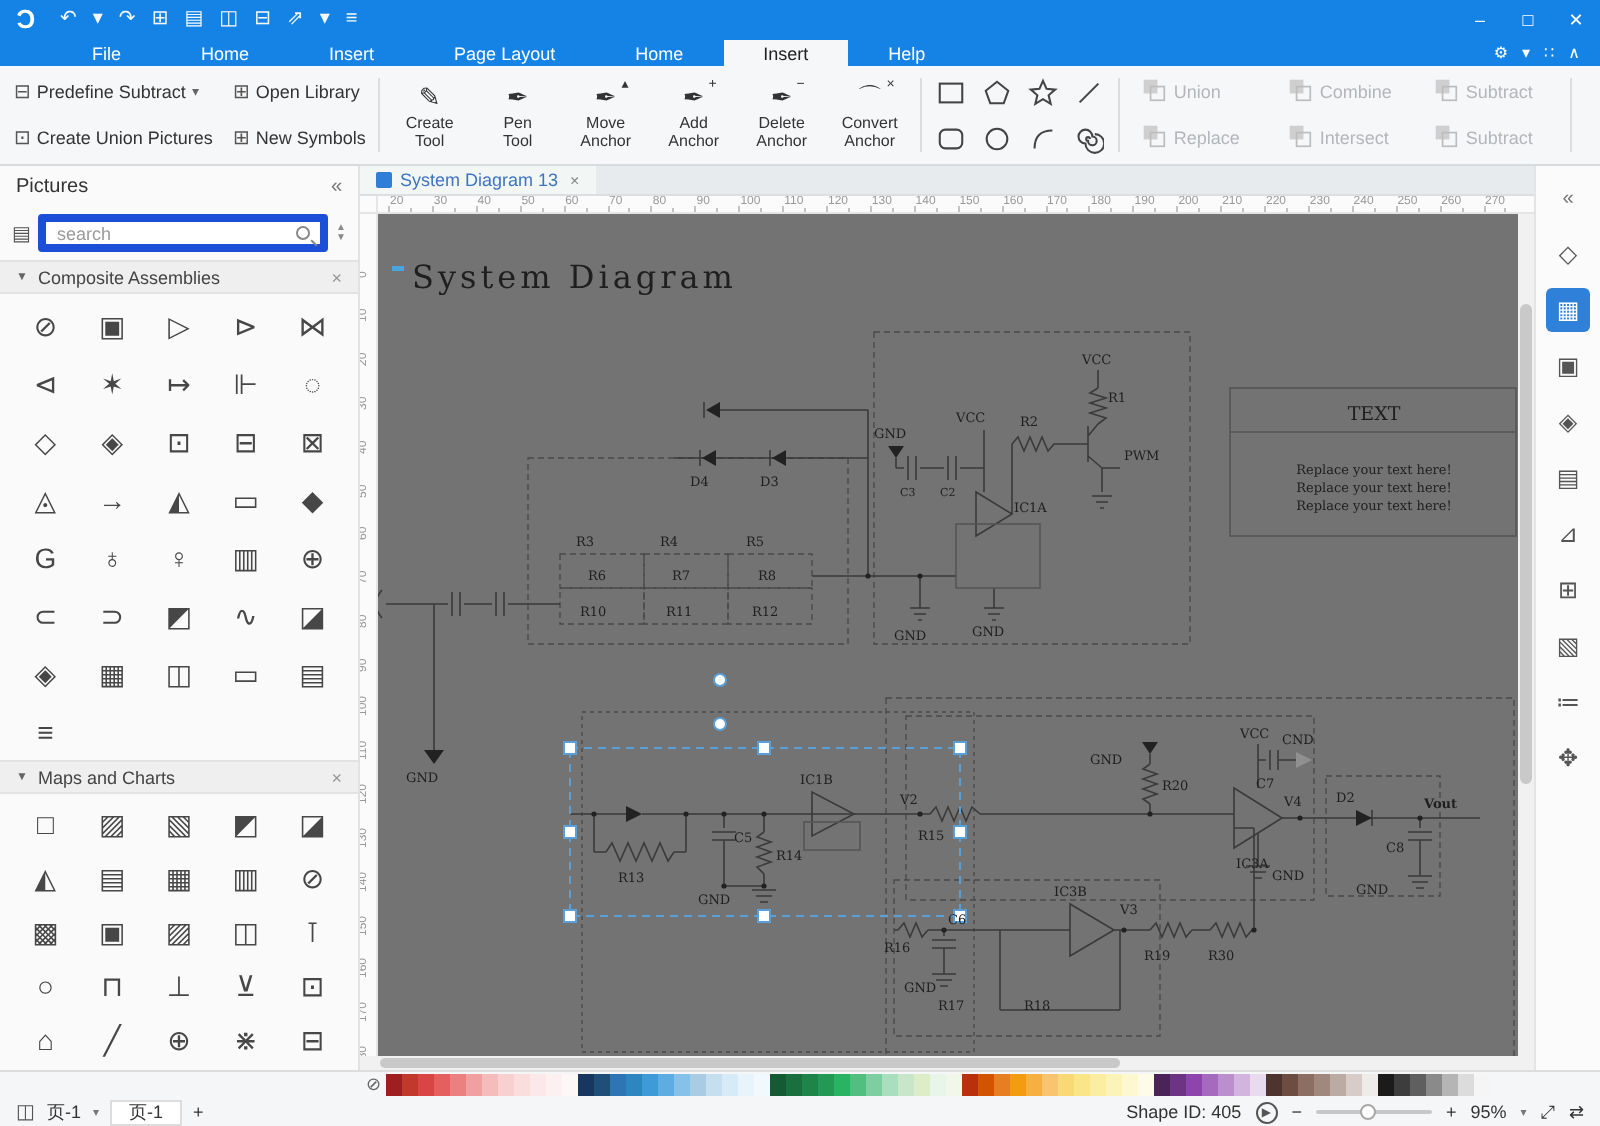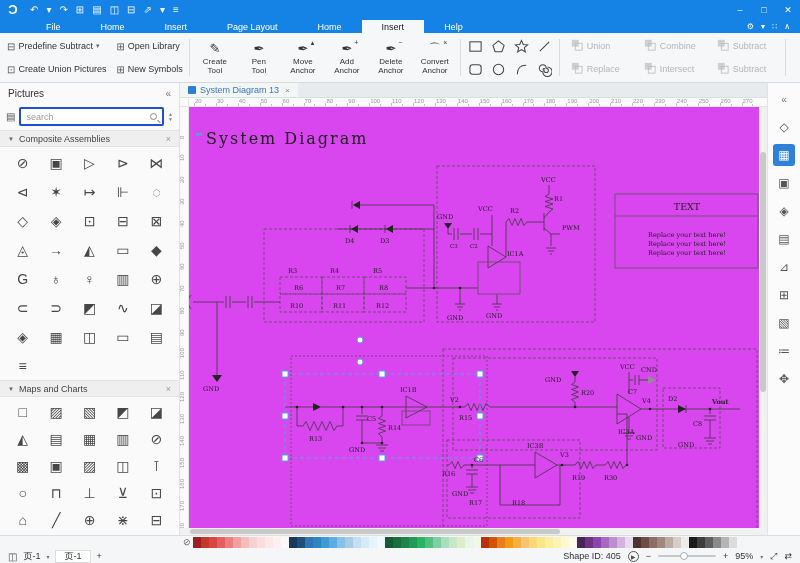--- a/index.html
+++ b/index.html
@@ -31,21 +31,21 @@
 .shapebtn{width:18px;height:18px;display:flex;align-items:center;justify-content:center}
 .boolgrid{display:grid;grid-template-columns:repeat(3,73px);grid-template-rows:23px 23px;align-content:center;font-size:9px;color:#b3b6ba}
 .boolitem{display:flex;align-items:center;gap:4px;padding-left:8px}
 
 .main{display:flex;height:452px}
 .sidebar{width:180px;background:#fafafa;border-right:1px solid #e2e2e2;display:flex;flex-direction:column;font-size:9px;color:#333;overflow:hidden}
 .sb-header{height:20px;display:flex;align-items:center;padding:0 8px;font-size:10px}
 .sb-header .coll{margin-left:auto;color:#777}
 .sb-search{height:27px;display:flex;align-items:center;padding:0 6px;gap:4px}
 .sb-libbtn{font-size:10px;color:#555}
-.search-box{flex:1;height:19px;background:#fff;border:2px solid #1d4ed8;border-radius:2px;display:flex;align-items:center;padding:0 5px;color:#9a9a9a;gap:4px}
+.search-box{flex:1;height:19px;background:#fff;border:4px solid #1d4ed8;border-radius:2px;display:flex;align-items:center;padding:0 5px;color:#9a9a9a;gap:4px}
 .search-box .ph{flex:1}
 .mag{width:7px;height:7px;border:1px solid #888;border-radius:50%;position:relative}
 .mag::after{content:"";position:absolute;width:4px;height:1px;background:#888;transform:rotate(45deg);left:6px;top:7px}
 .spin{display:flex;flex-direction:column;font-size:5px;color:#888;line-height:.9}
 .sec-header{height:17px;background:#efefef;display:flex;align-items:center;padding:0 8px;gap:5px;border-top:1px solid #e3e3e3;border-bottom:1px solid #e3e3e3;color:#444}
 .sec-header .x{margin-left:auto;color:#999}
 .secarrow{font-size:6px;color:#666}
 .symgrid{display:grid;grid-template-columns:repeat(5,1fr);align-content:start;padding:1px 6px;overflow:hidden}
 .symgrid.g1{height:233px}
 .symgrid.g2{flex:1}
@@ -59,21 +59,21 @@
 .tabclose{color:#888;font-size:8px;margin-left:2px}
 .rulerrow{height:9px;display:flex;background:#fbfbfb;border-bottom:1px solid #e5e5e5;overflow:hidden}
 .corner{width:9px;border-right:1px solid #e5e5e5}
 .hruler{position:relative;flex:1;font-size:6px;color:#999}
 .hnum{position:absolute;top:0}
 .htick{position:absolute;bottom:0;width:1px;height:3px;background:#c4c4c4}
 .htick.minor{height:2px}
 .canvasbody{flex:1;display:flex;min-height:0}
 .vruler{width:9px;background:#fbfbfb;border-right:1px solid #e5e5e5;position:relative;font-size:6px;color:#999;overflow:hidden}
 .vnum{position:absolute;left:-1px;transform:rotate(-90deg);transform-origin:4px 4px}
-.canvas{flex:1;position:relative;background:#d946ef;overflow:hidden}
+.canvas{flex:1;position:relative;background:#737373;overflow:hidden}
 .canvas svg{position:absolute;left:0;top:0}
 .vscroll{width:8px;background:#f1f1f1;position:relative}
 .vthumb{position:absolute;left:1px;right:1px;top:45px;height:240px;background:#c9c9c9;border-radius:4px}
 .hscroll{height:7px;background:#f1f1f1;position:relative}
 .hthumb{position:absolute;top:1px;bottom:1px;left:10px;width:370px;background:#c9c9c9;border-radius:4px}
 
 .rightbar{width:33px;background:#fbfbfb;border-left:1px solid #e4e4e4;display:flex;flex-direction:column;align-items:center;padding-top:2px}
 .rb{width:22px;height:22px;display:flex;align-items:center;justify-content:center;font-size:12px;color:#555;margin:3px 0;border-radius:3px}
 .rb.active{background:#2f80d8;color:#fff}
 .rb.small{font-size:10px;color:#777}

